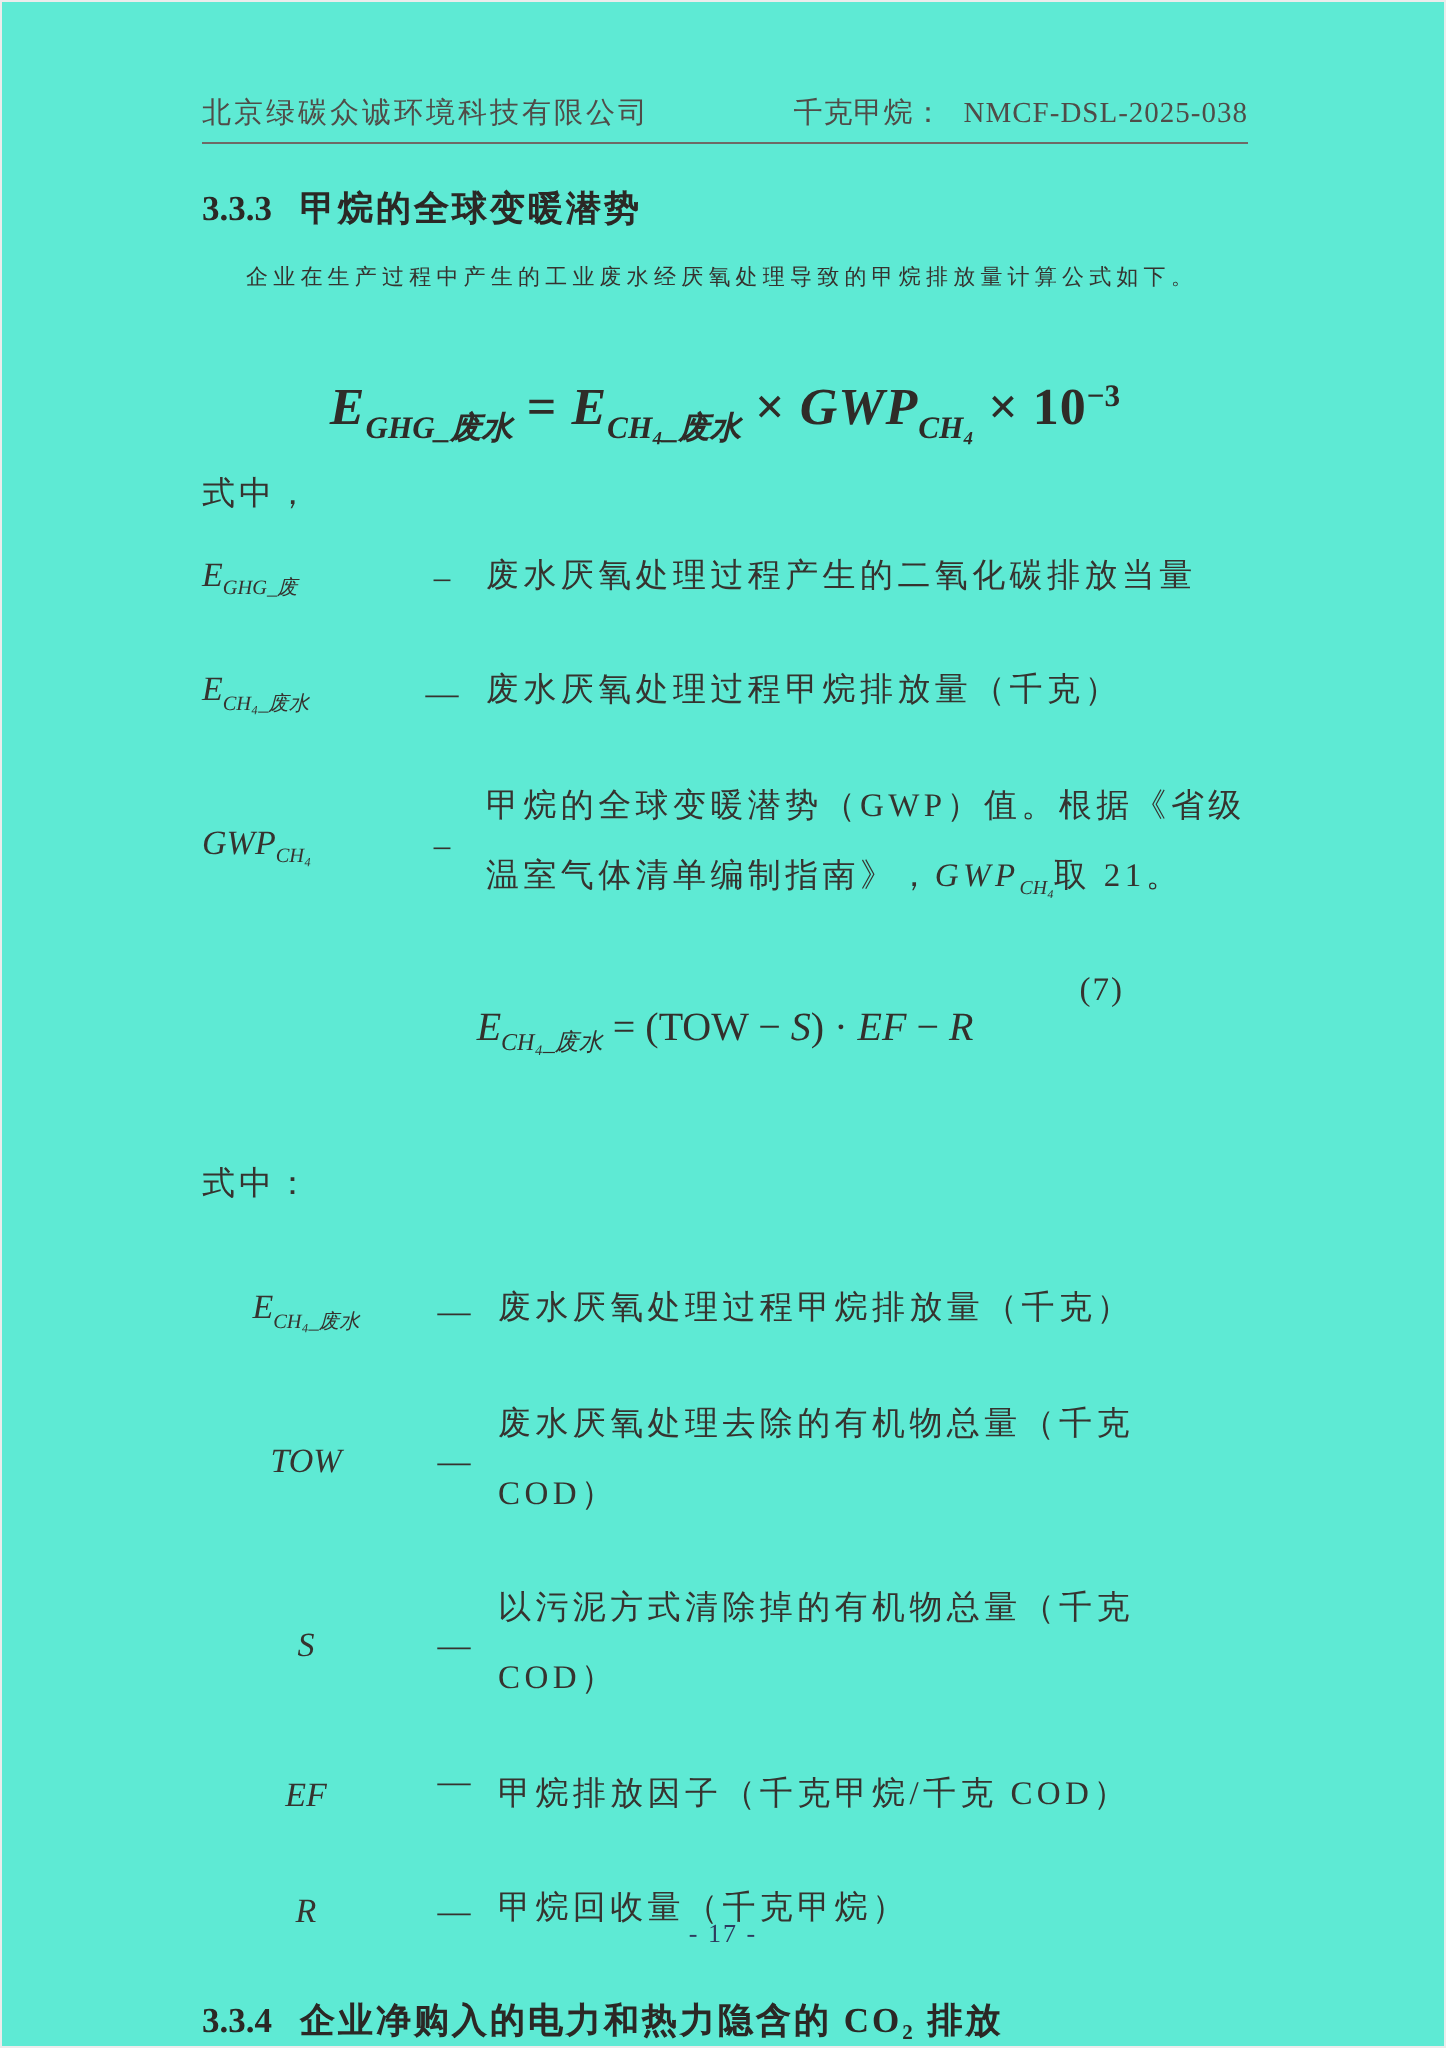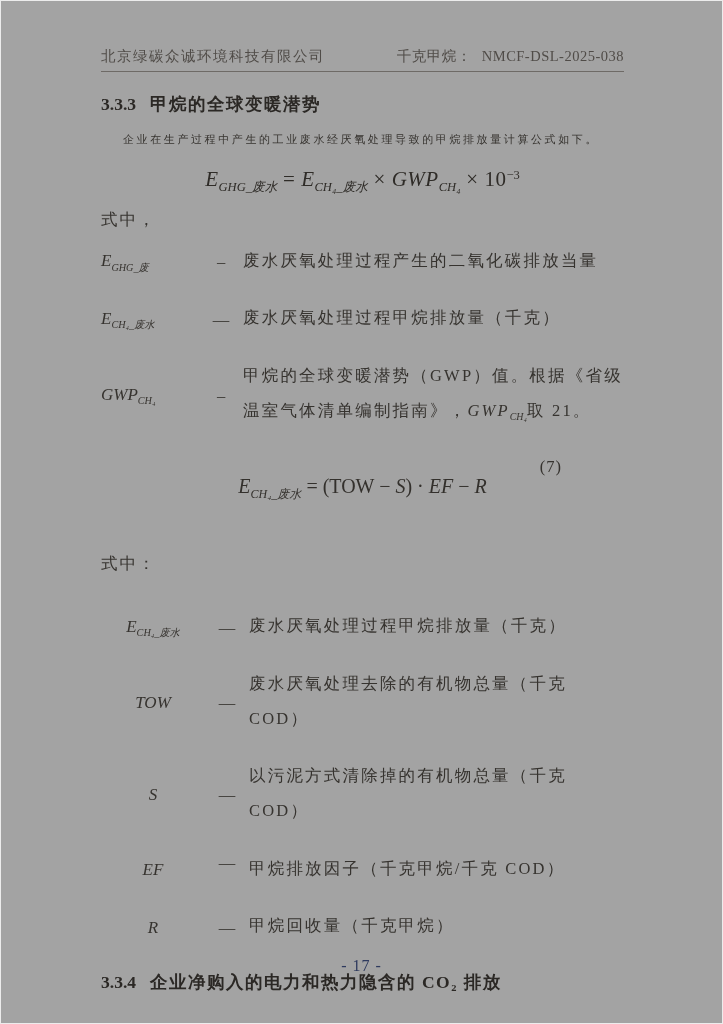--- a/index.html
+++ b/index.html
@@ -1,20 +1,20 @@
 <!DOCTYPE html>
 <html><head>
 <meta charset="utf-8">
 <style>
   html,body { margin:0; padding:0; background:#ffffff; }
   .page {
     position:relative;
     width:723px; height:1024px;
     margin:0 auto;
-    background:#a3a3a3;
+    background:#5eead4;
     box-sizing:border-box;
     border:1px solid #ececec;
     font-family:"Liberation Serif","DejaVu Serif",serif;
     color:#383430;
     overflow:hidden;
   }
   .content { padding:0 98px 0 100px; }
 
   
   .doc-header {
@@ -43,22 +43,22 @@
     font-size:11px; line-height:35px;
     letter-spacing:2.6px;
     text-align:justify;
     text-indent:2em;
     color:#36332f;
   }
 
   
   .formula-line { text-align:center; }
   .formula-main {
-    margin-top:10px;
-    font-size:21px; font-weight:normal; color:#2f2c28;
+    margin-top:32px;
+    font-size:26px; font-weight:bold; color:#2f2c28;
     letter-spacing:0.5px;
   }
   .formula-block { position:relative; margin-top:26px; height:56px; }
   .formula-7 {
     position:absolute; left:0; right:0; top:18px;
     text-align:center; font-size:20px; color:#33302c;
   }
   .formula-number {
     position:absolute; right:62px; top:0;
     font-size:16.5px; color:#36332f; letter-spacing:1px;
@@ -85,21 +85,21 @@
   .w-sym { flex:none; width:98px; font-size:17px; letter-spacing:0; }
   .where-2 .w-sym { text-align:center; width:104px; }
   .w-dash { flex:none; width:44px; text-align:center; letter-spacing:0; }
   .w-dash.raised { position:relative; top:-7px; }
   .w-desc { flex:1; letter-spacing:2.2px; line-height:35px; margin-top:-4.5px; }
 
   
   .footer {
     position:absolute; left:0; right:0; bottom:48px;
     text-align:center;
-    font-size:16px; color:#2e3a5e; letter-spacing:1px;
+    font-size:13px; color:#2e3a5e; letter-spacing:1px;
   }
 </style>
 </head>
 <body>
 
 <div class="page">
 
   <div class="doc-header">
     <span class="left">北京绿碳众诚环境科技有限公司</span>
     <span class="right">

